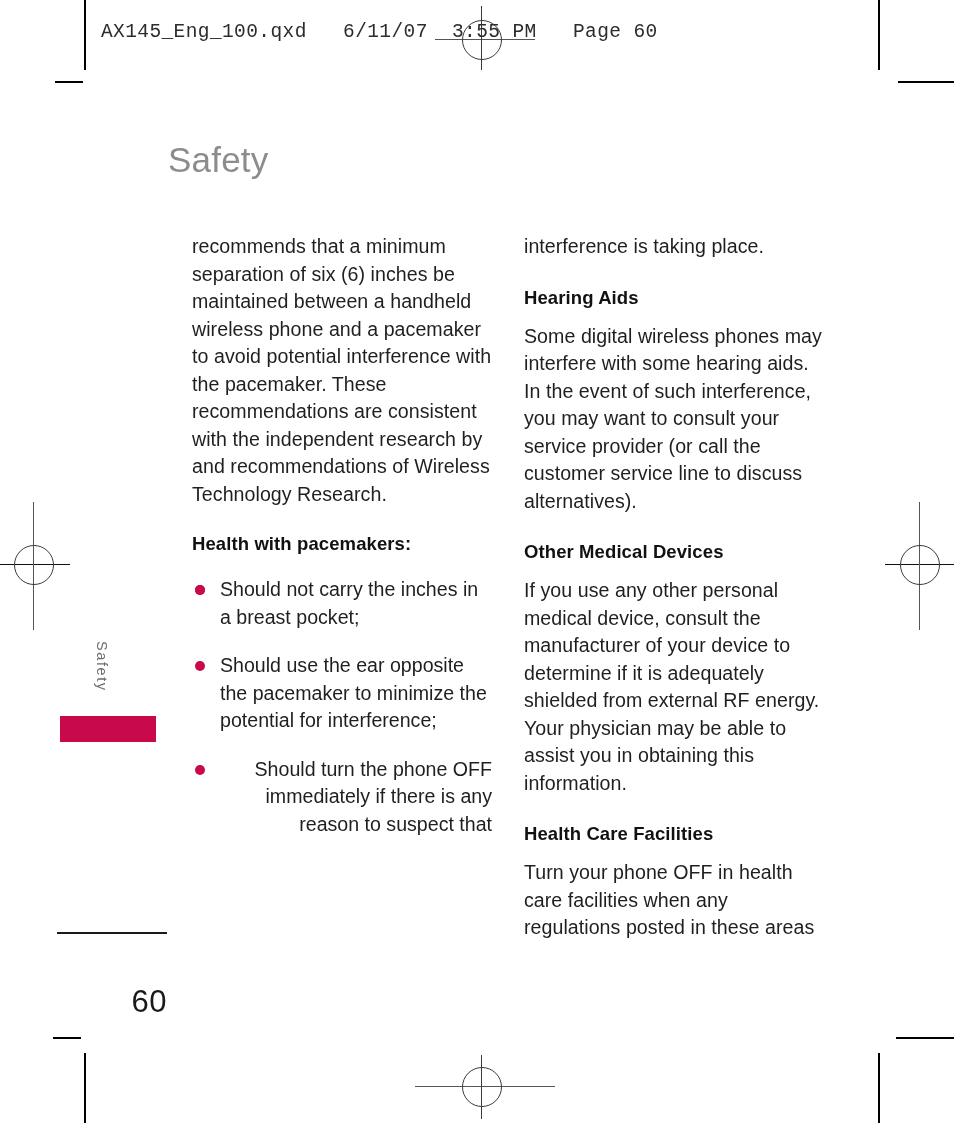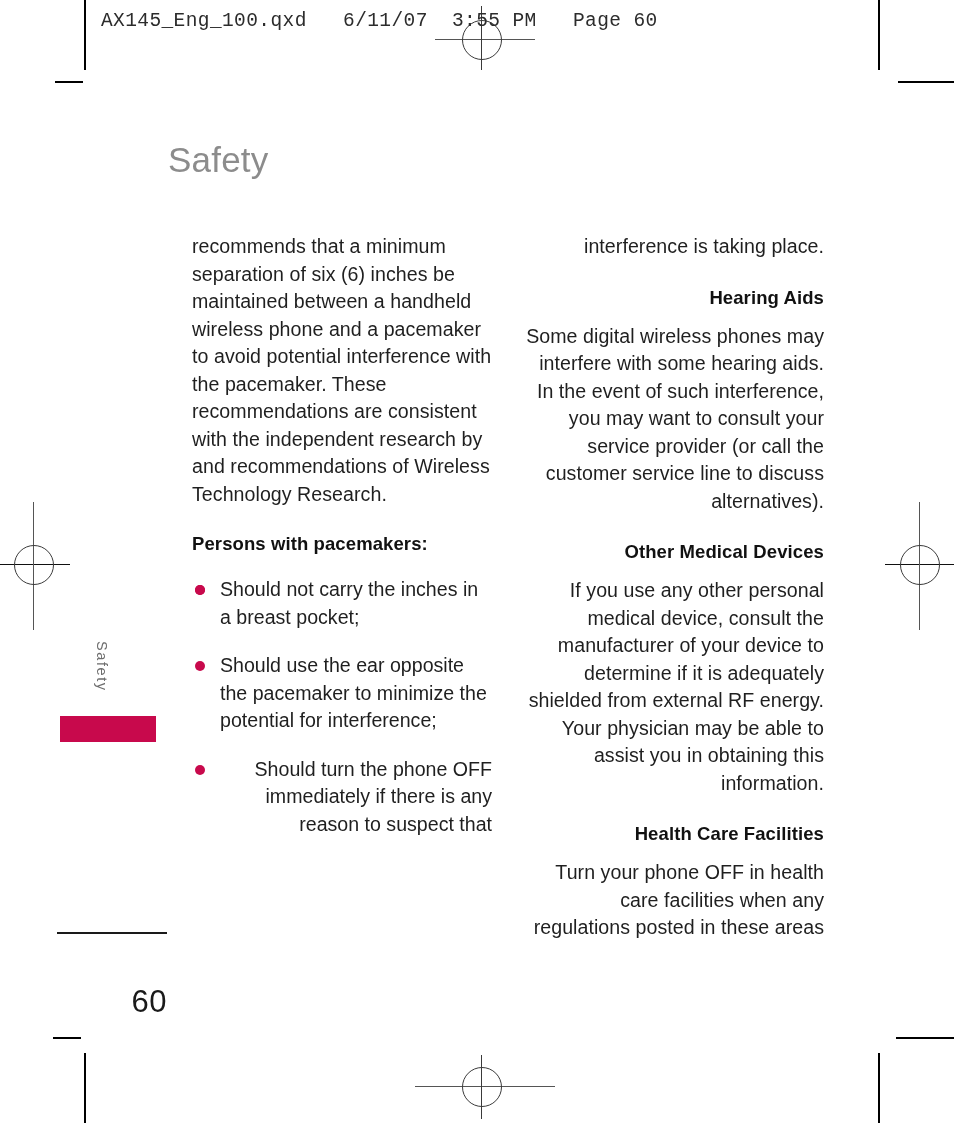--- a/index.html
+++ b/index.html
@@ -32,21 +32,21 @@
   }
   .reg-mark .vbar, .reg-mark .hbar {
     position: absolute;
     background: #555555;
   }
 
   
   .qxd-header {
     position: absolute;
     left: 101px;
-    top: 10px;
+    top: 21px;
     font-family: "Liberation Mono", monospace;
     font-size: 19.5px;
     letter-spacing: 0.4px;
     color: #2c2c2c;
     white-space: pre;
   }
 
   
   .page-title {
     position: absolute;
@@ -99,21 +99,21 @@
   }
 
   
   .col {
     position: absolute;
     top: 222px;
     width: 300px;
     margin-top: 11px;
   }
   .col-left  { left: 192px; }
-  .col-right { left: 524px; text-align: right; }
+  .col-right { left: 524px; }
 
   .body-text {
     font-size: 19.6px;
     line-height: 27.5px;
     color: #1f1f1f;
     margin: 0 0 0 0;
     letter-spacing: 0.05px;
   }
   .sec-head {
     font-size: 18.5px;
@@ -193,21 +193,21 @@
 
 <div class="side-tab-label">Safety</div>
 <div class="side-tab-swatch" style="background: rgb(200, 9, 76);"></div>
 
 <div class="folio-rule"></div>
 <div class="folio-number">60</div>
 
 <div class="col col-left">
   <p class="body-text gap-after-para">recommends that a minimum separation of six (6) inches be maintained between a handheld wireless phone and a pacemaker to avoid potential interference with the pacemaker. These recommendations are consistent with the independent research by and recommendations of Wireless Technology Research.</p>
 
-  <h3 class="sec-head gap-after-head">Persons with pacemakers:</h3>
+  <h3 class="sec-head gap-after-head">Health with pacemakers:</h3>
 
   <ul class="bullets">
     <li>
       <span class="dot" style="background: rgb(200, 9, 76);"></span>
     </li>
     <li>
       <span class="dot" style="background: rgb(200, 9, 76);"></span>
       <span>Should not carry the inches in a breast pocket;</span>
     </li>
     <li>

